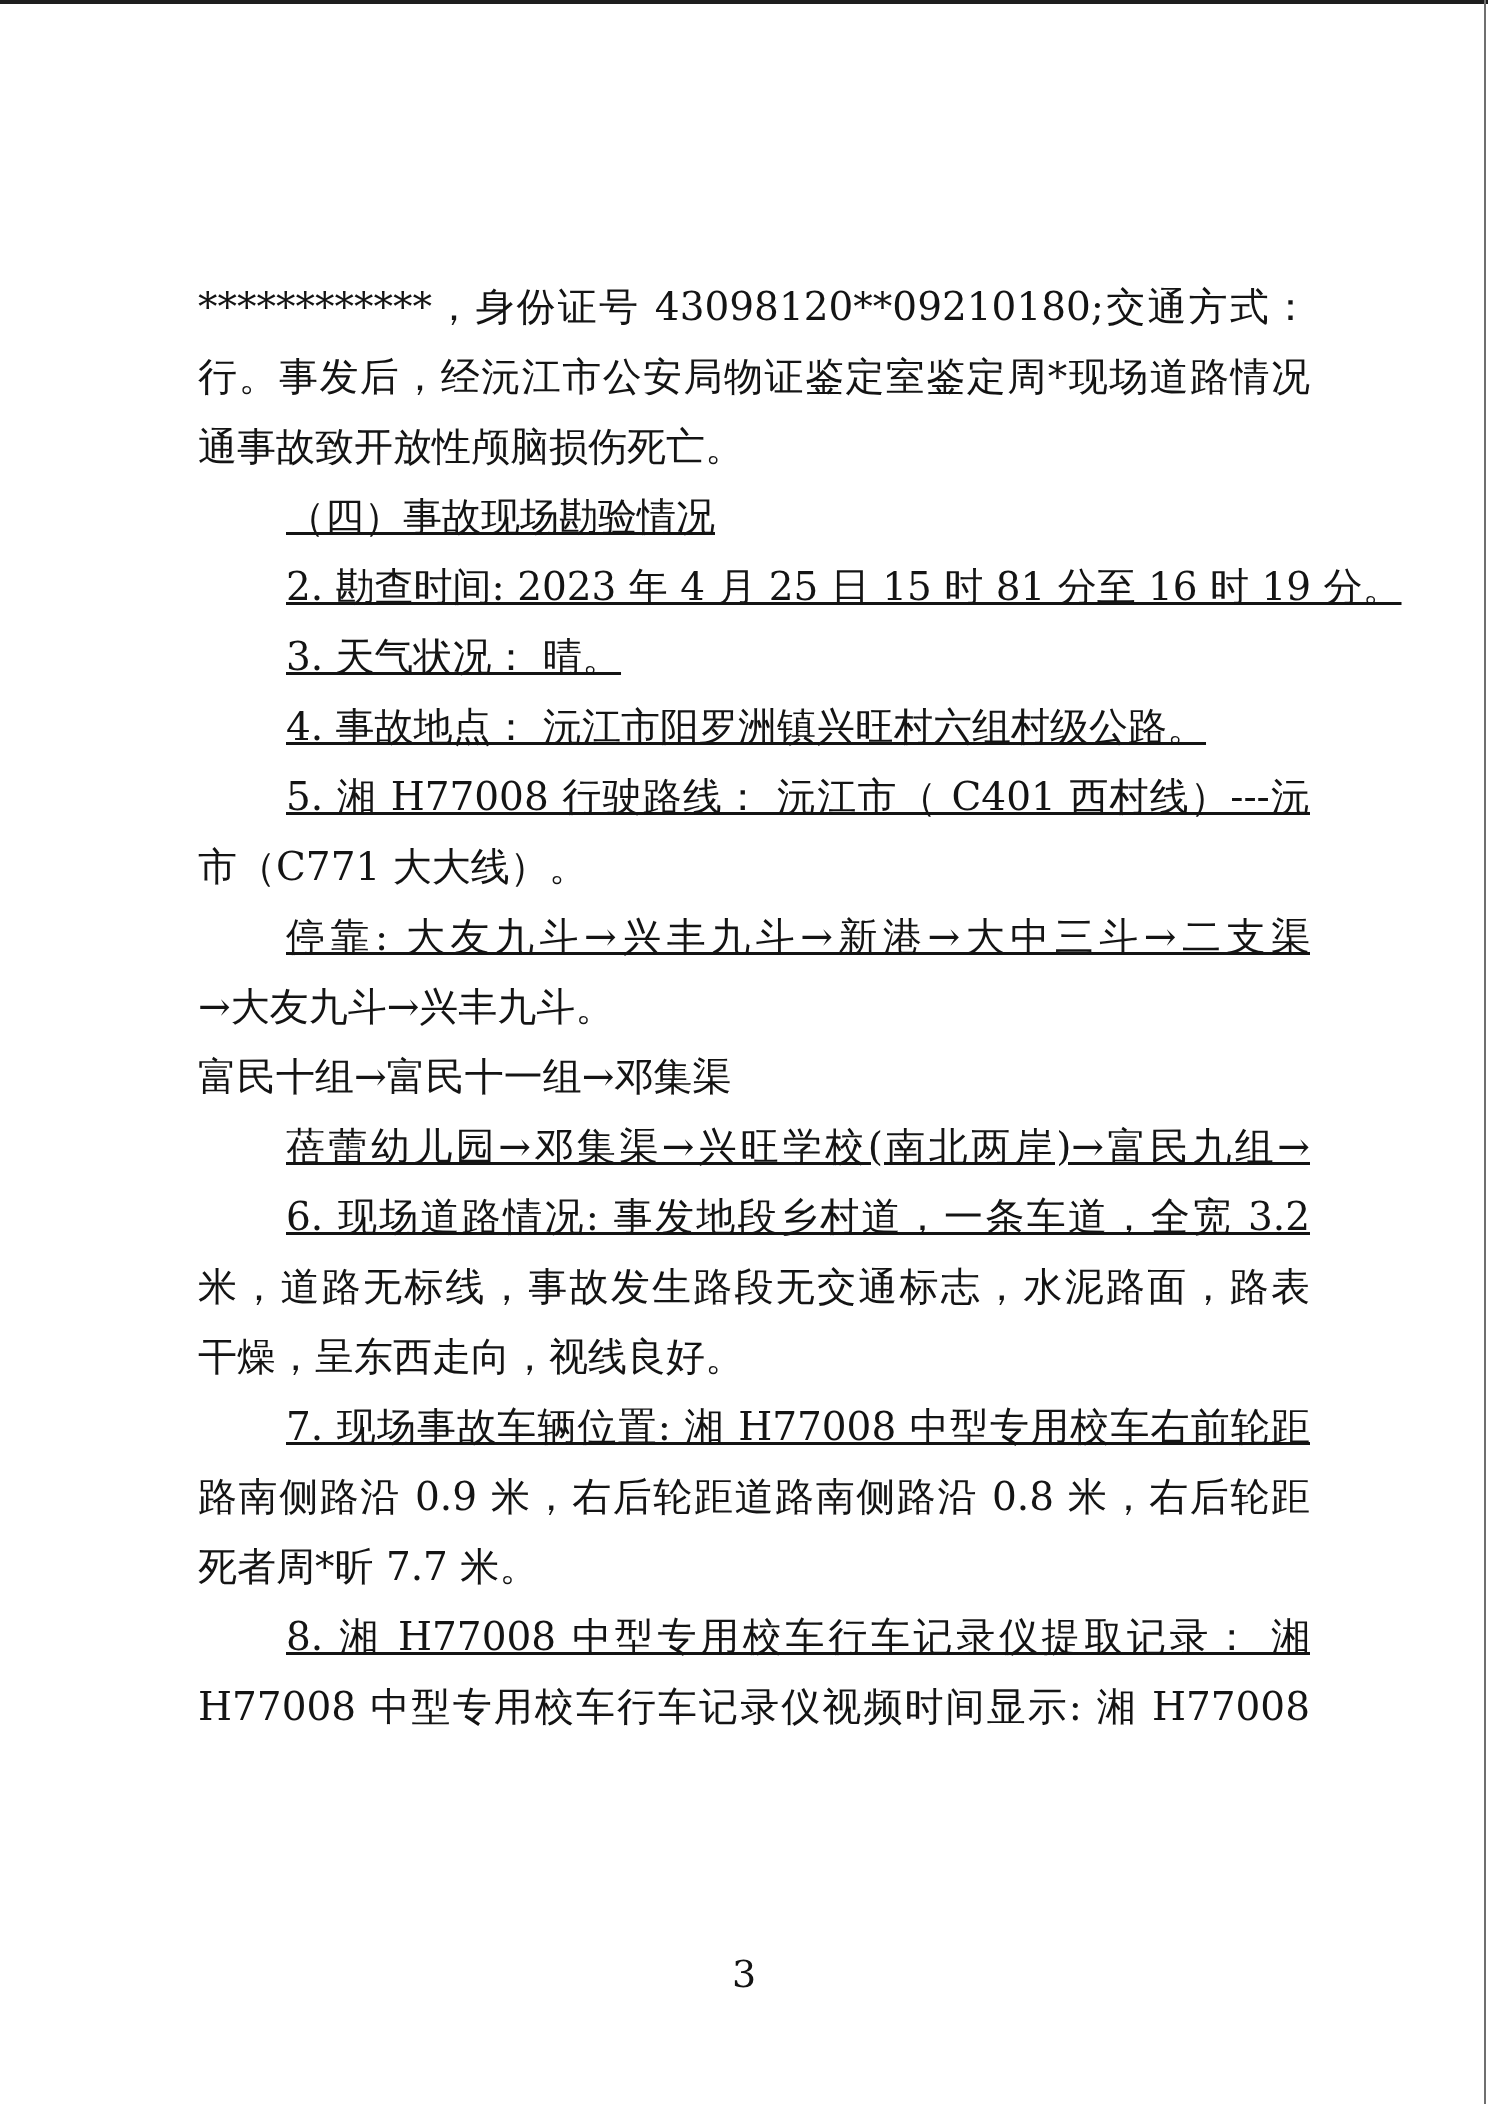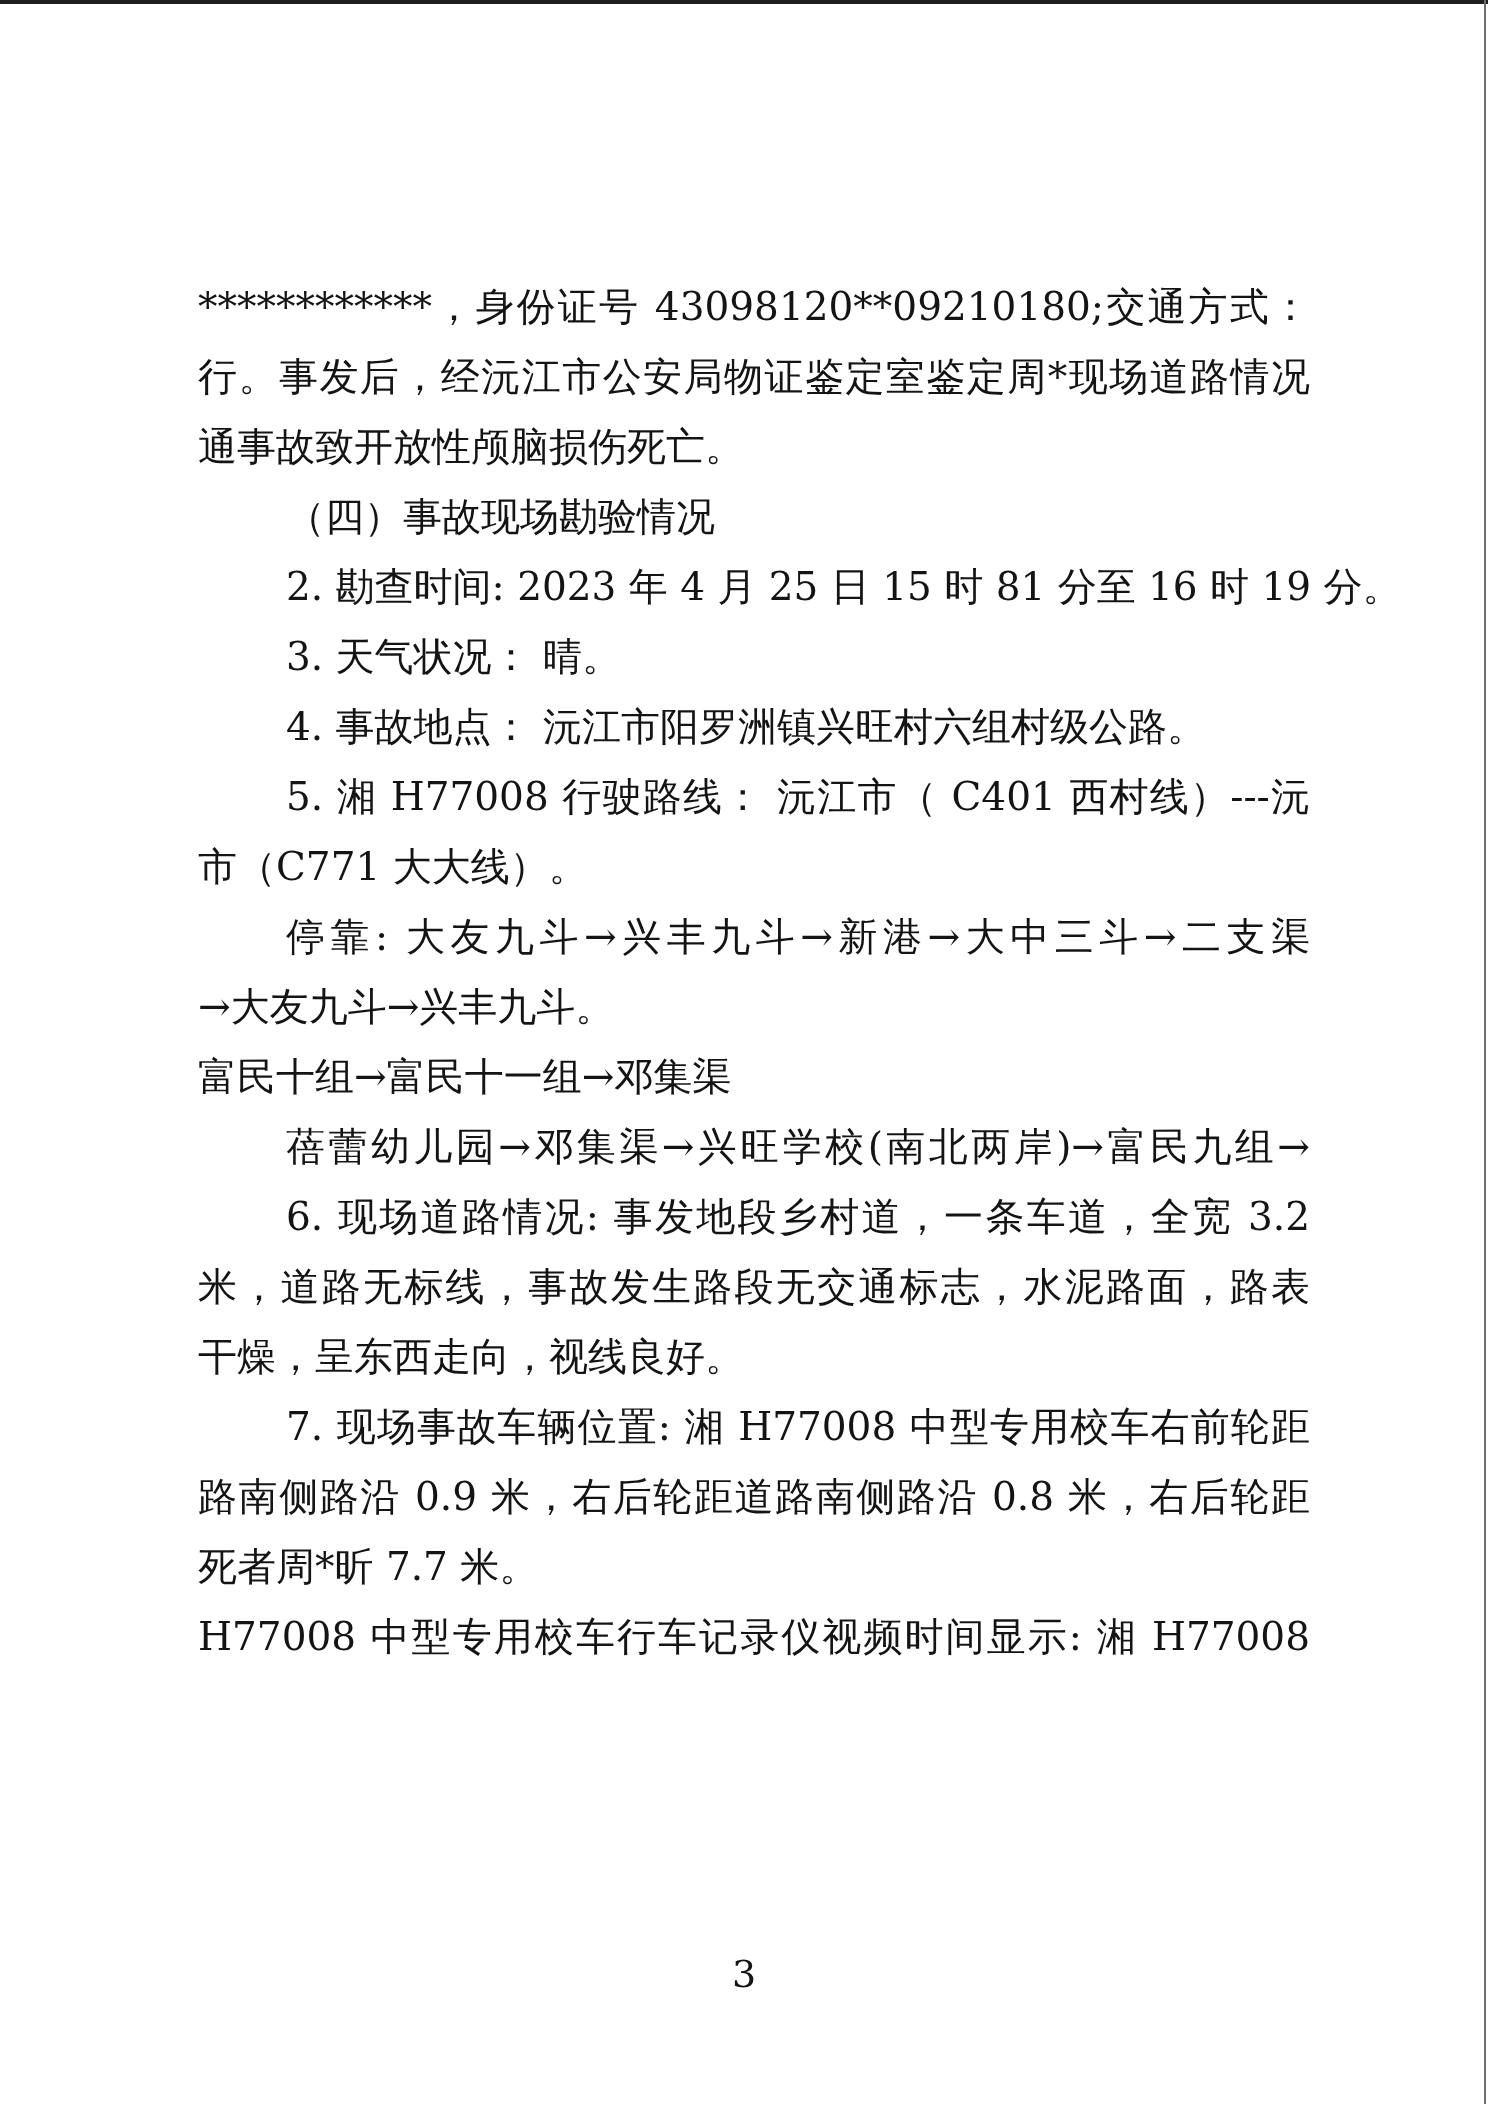--- a/index.html
+++ b/index.html
@@ -35,20 +35,21 @@
     width: 1112px;
   }
   .line {
     height: 70px;
     line-height: 70px;
     font-size: 39px;
     white-space: pre;
   }
   .line.indent {
     padding-left: 88px;
+    text-decoration: underline;
   }
   .line.justify {
     white-space: normal;
     text-align: justify;
     text-align-last: justify;
     overflow: hidden;
   }
   .page-number {
     position: absolute;
     top: 1948px;
@@ -79,16 +80,17 @@
       <div class="line indent justify">停靠: 大友九斗→兴丰九斗→新港→大中三斗→二支渠</div>
       <div class="line">→大友九斗→兴丰九斗。</div>
       <div class="line">富民十组→富民十一组→邓集渠</div>
       <div class="line indent justify">蓓蕾幼儿园→邓集渠→兴旺学校(南北两岸)→富民九组→</div>
       <div class="line indent justify">6. 现场道路情况: 事发地段乡村道，一条车道，全宽 3.2</div>
       <div class="line justify">米，道路无标线，事故发生路段无交通标志，水泥路面，路表</div>
       <div class="line">干燥，呈东西走向，视线良好。</div>
       <div class="line indent justify">7. 现场事故车辆位置: 湘 H77008 中型专用校车右前轮距道</div>
       <div class="line justify">路南侧路沿 0.9 米，右后轮距道路南侧路沿 0.8 米，右后轮距</div>
       <div class="line">死者周*昕 7.7 米。</div>
+      <div class="line indent justify">8. 湘 H77008 中型专用校车行车记录仪提取记录： 湘</div>
       <div class="line justify">H77008 中型专用校车行车记录仪视频时间显示: 湘 H77008 中型</div>
     </div>
   <div class="page-number">3</div>
 </div>
 
 </body></html>

